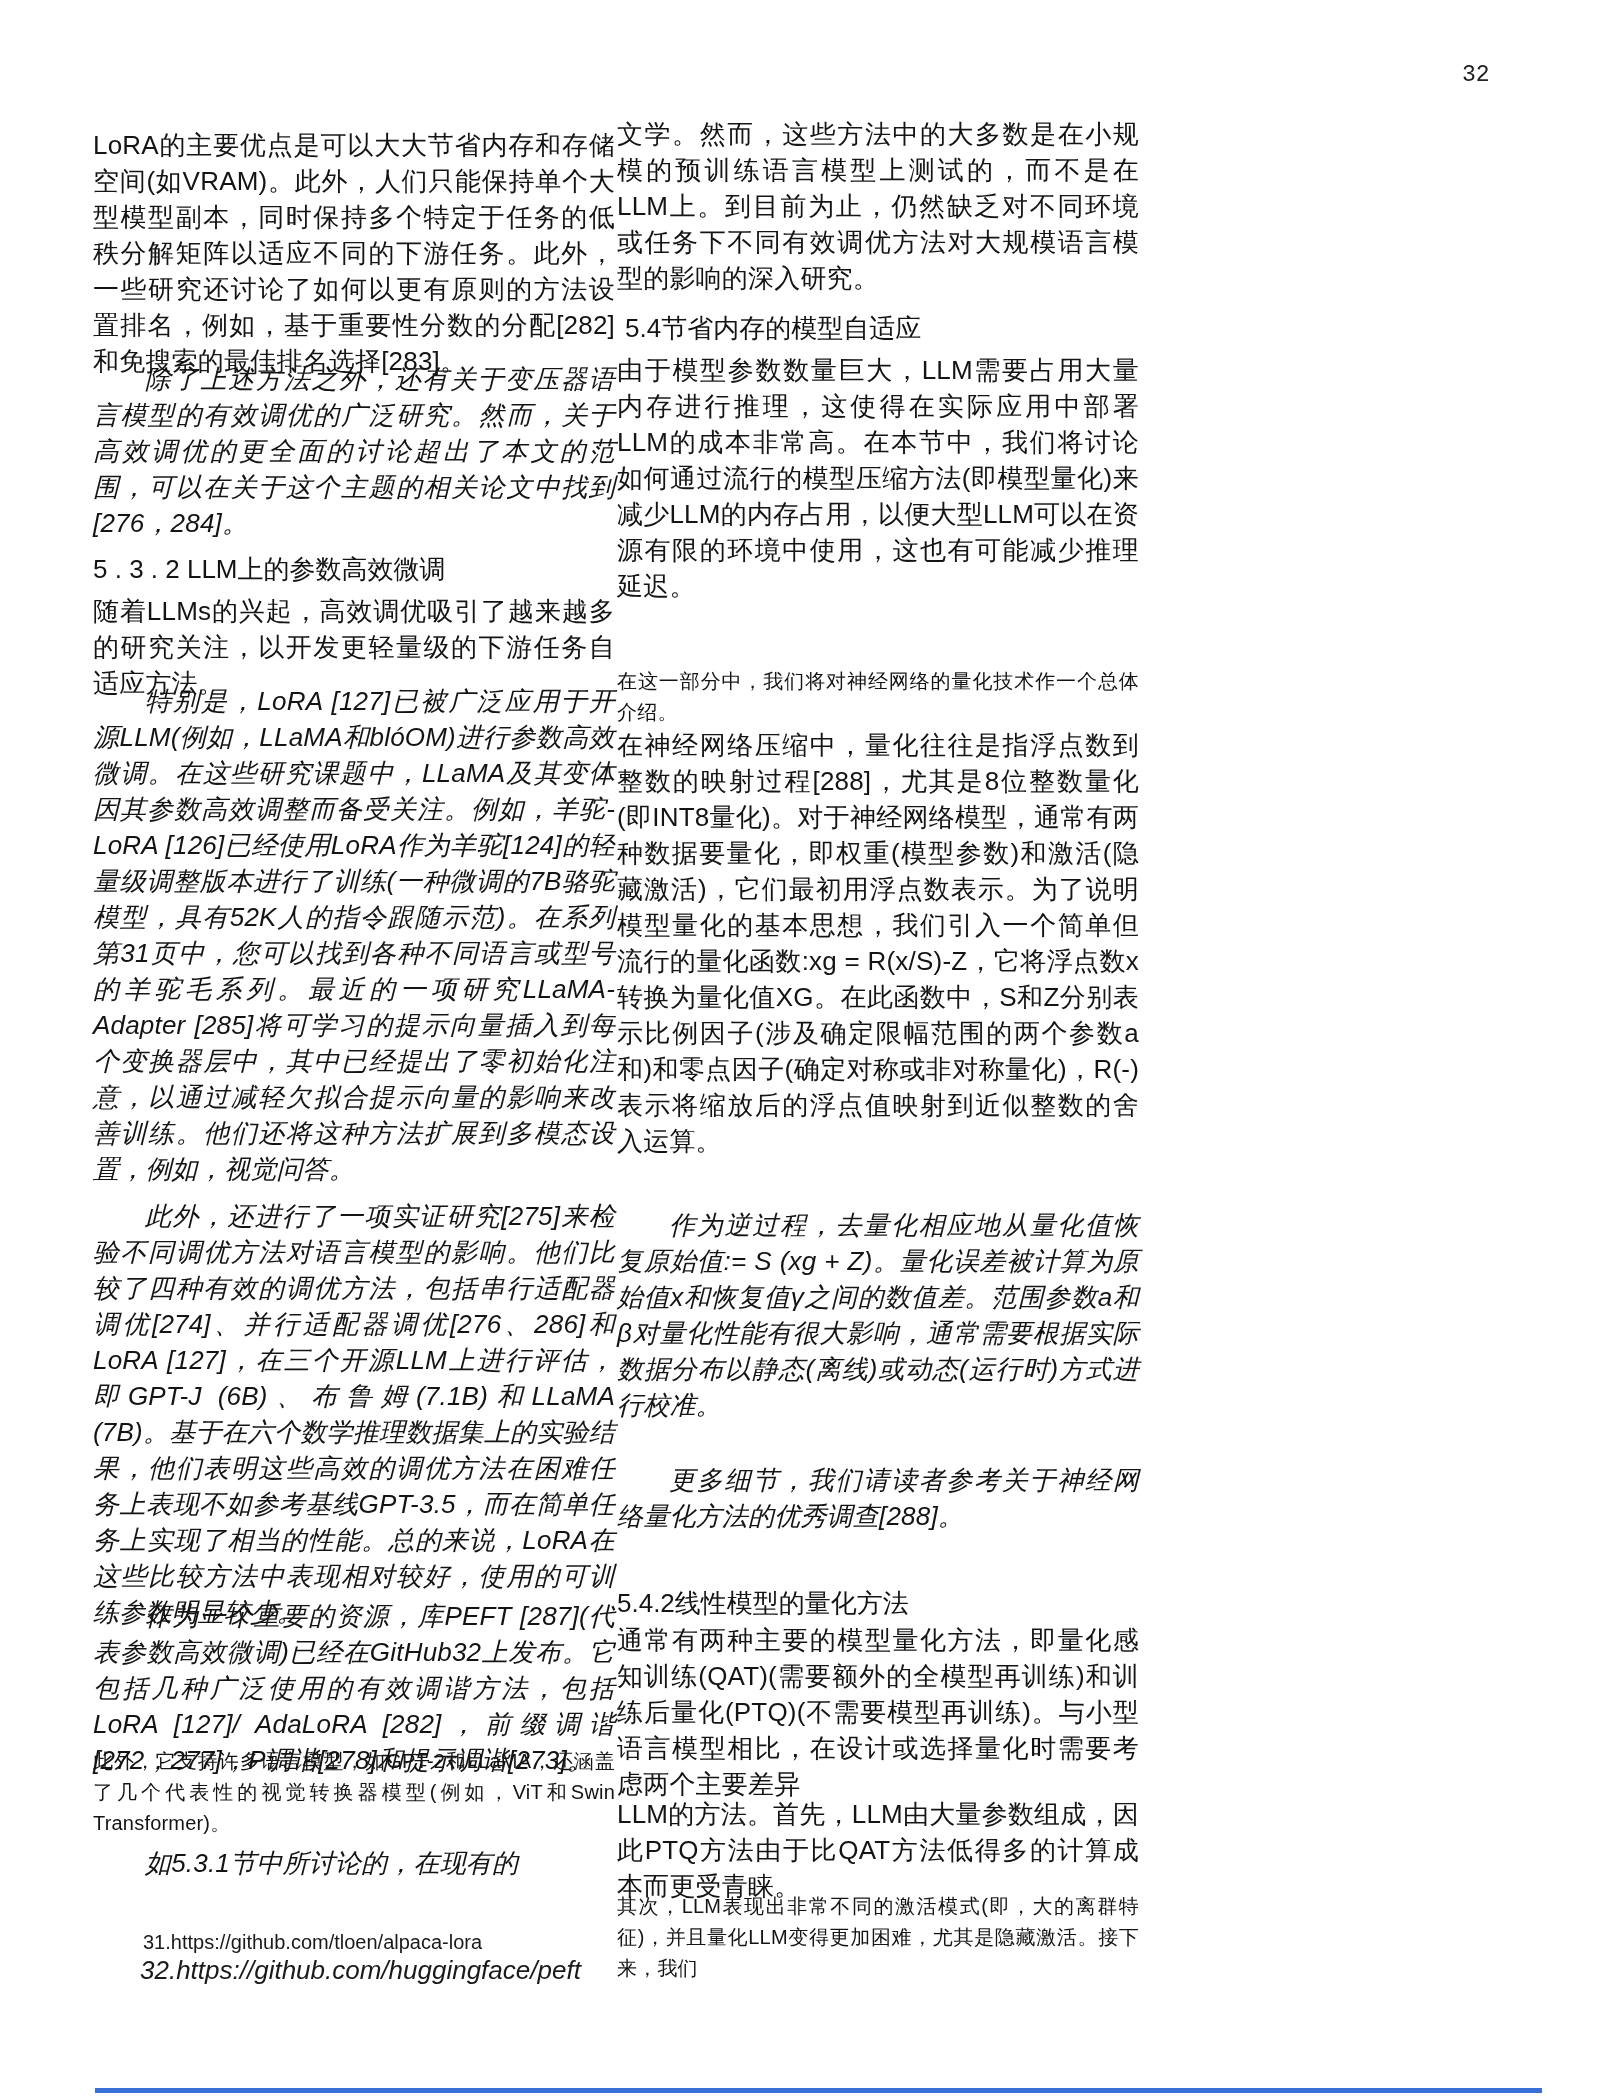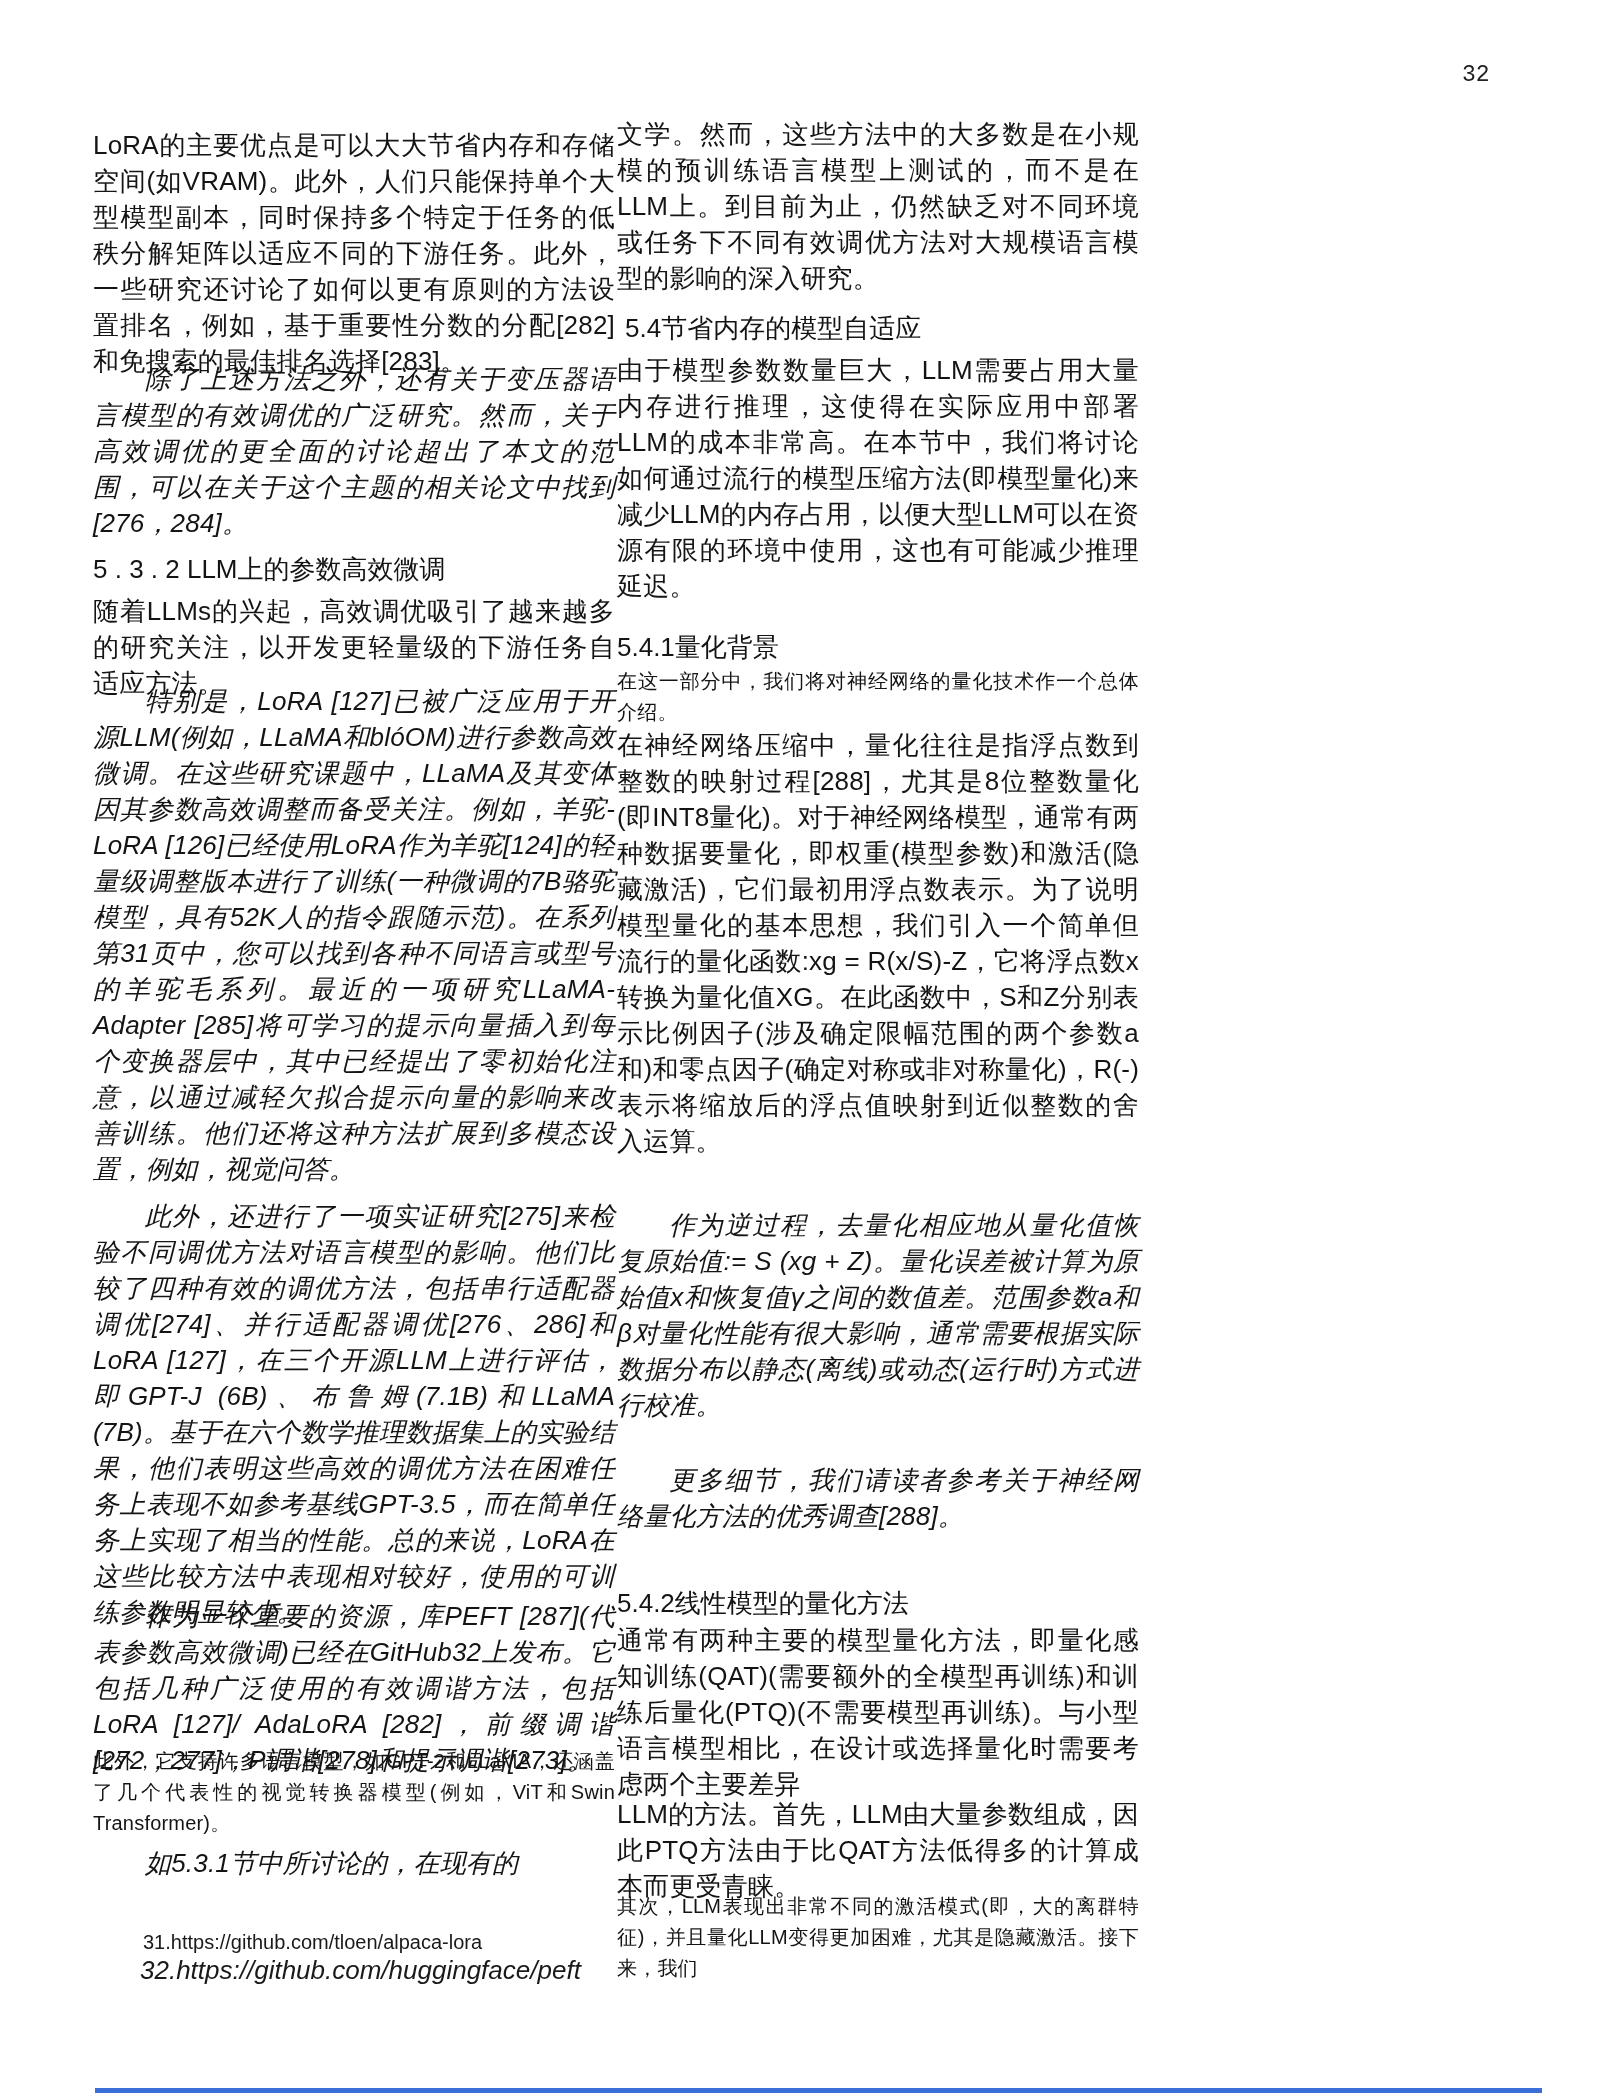--- a/index.html
+++ b/index.html
@@ -89,21 +89,20 @@
   <div class="footnote-small" style="left:143px; top:1929px;">31.https://github.com/tloen/alpaca-lora</div>
 
   <div class="footnote-large" style="left:140px; top:1954px;font-style:italic;">32.https://github.com/huggingface/peft</div>
 
   <div class="col-block" style="left:617px; top:116px;">文学。然而，这些方法中的大多数是在小规模的预训练语言模型上测试的，而不是在LLM上。到目前为止，仍然缺乏对不同环境或任务下不同有效调优方法对大规模语言模型的影响的深入研究。</div>
 
   <div class="heading" style="left:617px; top:310px;margin-left:8px;">5.4节省内存的模型自适应</div>
 
   <div class="col-block" style="left:617px; top:352px;">由于模型参数数量巨大，LLM需要占用大量内存进行推理，这使得在实际应用中部署LLM的成本非常高。在本节中，我们将讨论如何通过流行的模型压缩方法(即模型量化)来减少LLM的内存占用，以便大型LLM可以在资源有限的环境中使用，这也有可能减少推理延迟。</div>
 
-  <div class="heading" style="left:617px; top:629px;">5.4.1量化背景</div>
 
   <div class="small-block" style="left:617px; top:666px;">在这一部分中，我们将对神经网络的量化技术作一个总体介绍。</div>
 
   <div class="col-block" style="left:617px; top:727px;">在神经网络压缩中，量化往往是指浮点数到整数的映射过程[288]，尤其是8位整数量化(即INT8量化)。对于神经网络模型，通常有两种数据要量化，即权重(模型参数)和激活(隐藏激活)，它们最初用浮点数表示。为了说明模型量化的基本思想，我们引入一个简单但流行的量化函数:xg = R(x/S)-Z，它将浮点数x转换为量化值XG。在此函数中，S和Z分别表示比例因子(涉及确定限幅范围的两个参数a和)和零点因子(确定对称或非对称量化)，R(-)表示将缩放后的浮点值映射到近似整数的舍入运算。</div>
 
   <div class="col-block indent" style="left:617px; top:1207px;">作为逆过程，去量化相应地从量化值恢复原始值:= S (xg + Z)。量化误差被计算为原始值x和恢复值γ之间的数值差。范围参数a和β对量化性能有很大影响，通常需要根据实际数据分布以静态(离线)或动态(运行时)方式进行校准。</div>
 
   <div class="col-block indent" style="left:617px; top:1462px;">更多细节，我们请读者参考关于神经网络量化方法的优秀调查[288]。</div>
 
   <div class="heading" style="left:617px; top:1585px;">5.4.2线性模型的量化方法</div>

